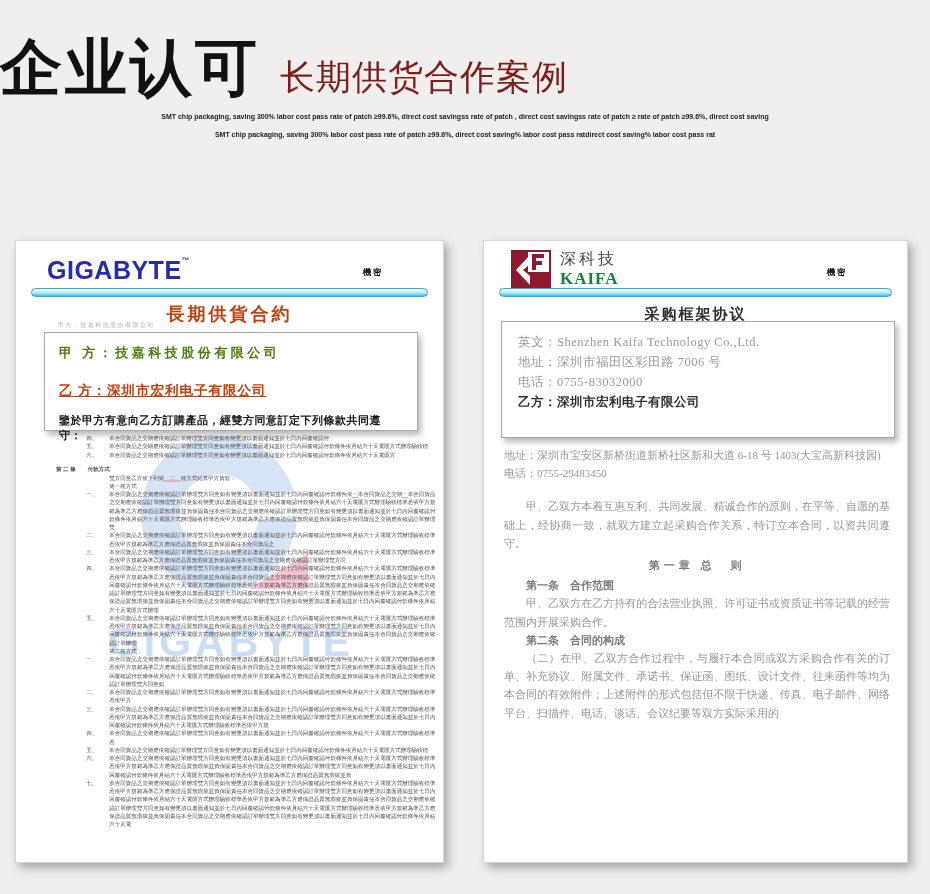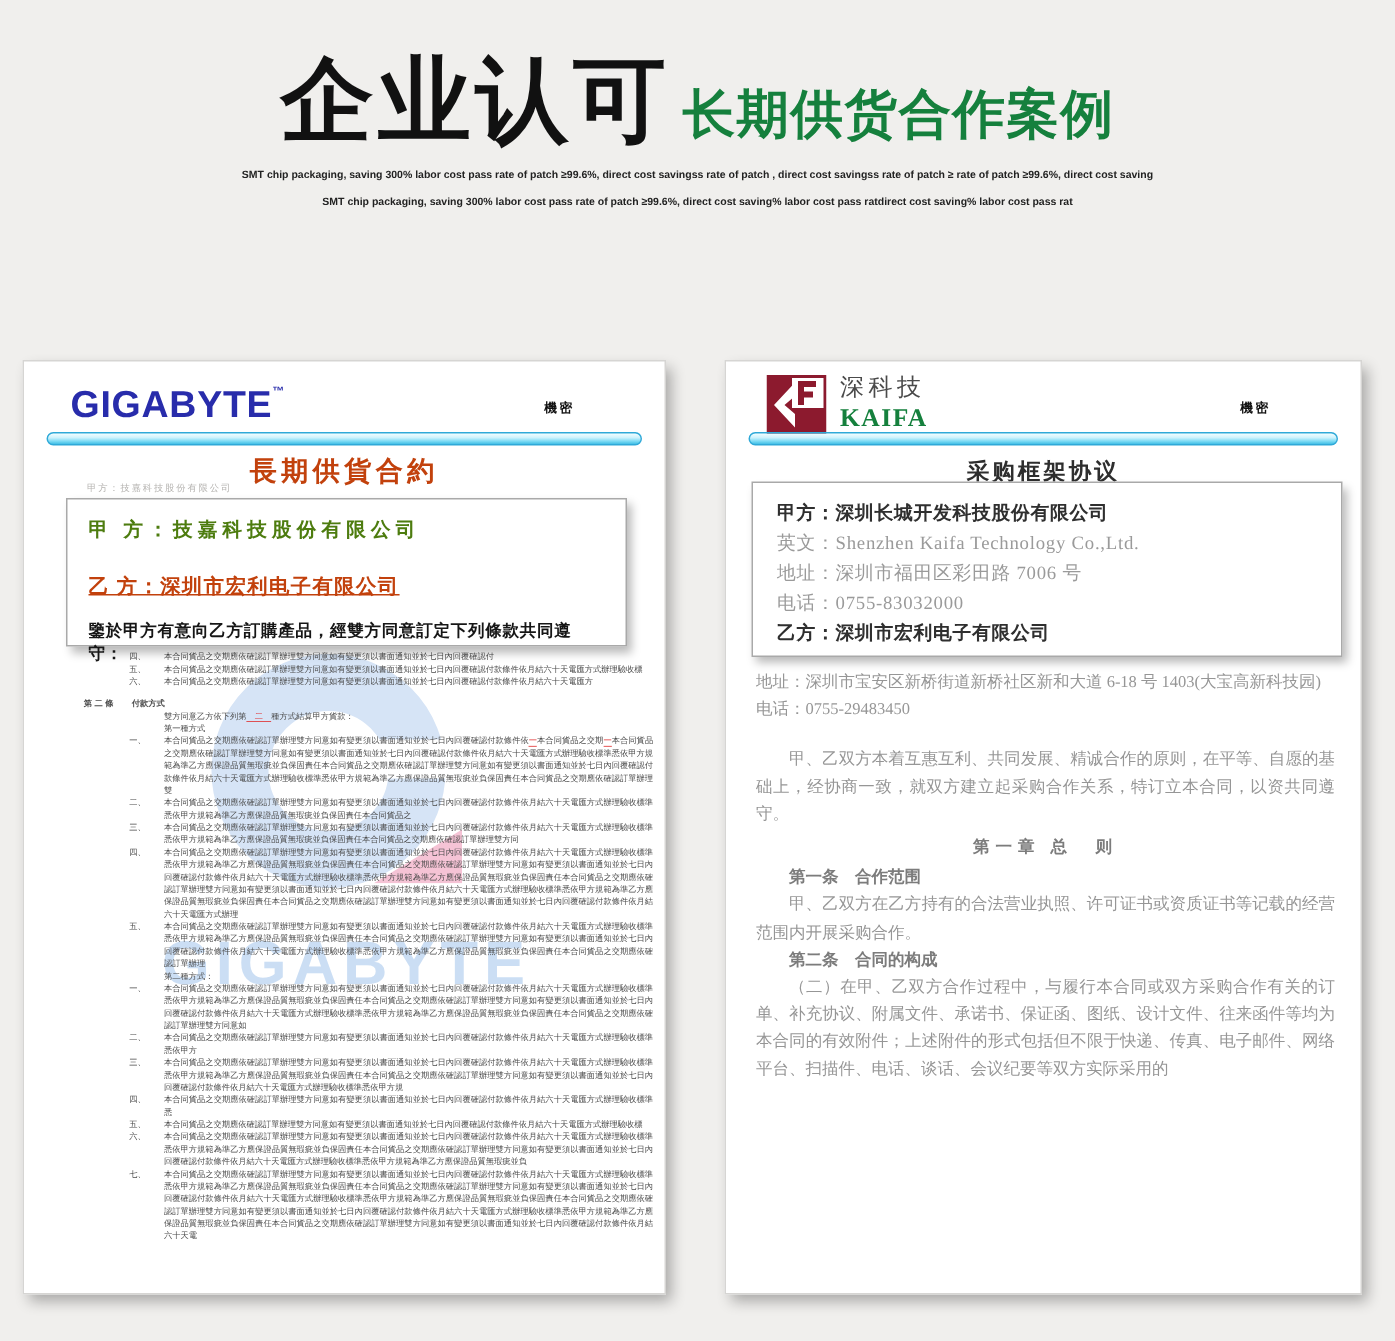--- a/index.html
+++ b/index.html
@@ -7,23 +7,23 @@
   body {
     position:relative;
     background:#f0efed;
     font-family:"Liberation Sans", sans-serif;
     overflow:hidden;
     color:#1a1a1a;
   }
 
   
   .hero { position:absolute; top:34px; left:0; width:930px; text-align:center; }
-  .hero-row { display:flex; justify-content:center; align-items:baseline; gap:8px; }
+  .hero-row { display:flex; justify-content:flex-start; align-items:baseline; gap:20px; }
   .hero-main { font-size:62px; font-weight:900; letter-spacing:3px; color:#111; line-height:1.1; }
-  .hero-sub  { font-size:35px; font-weight:700; letter-spacing:1px; color:#15803d; }
+  .hero-sub  { font-size:35px; font-weight:400; letter-spacing:1px; color:#7f1d1d; }
   .hero-caps { margin-top:9px; }
   .cap-line { white-space:nowrap; font-size:10px; font-weight:600; color:#222;
               transform:scale(0.70); transform-origin:center top; line-height:18px; }
 
   
   .card {
     position:absolute; top:240px; width:429px; height:623px;
     background:#fff; border:1px solid #d6d5d3;
     box-shadow:4px 5px 9px rgba(0,0,0,0.30);
     overflow:hidden;
@@ -252,21 +252,20 @@
   </svg>
   <div class="kaifa-names">
     <div class="kaifa-cn">深科技</div>
     <div class="kaifa-en">KAIFA</div>
   </div>
   <div class="confidential">機密</div>
   <div class="gloss-bar"></div>
   <div class="doc-title doc-title-right">采购框架协议</div>
 
   <div class="hl-box hl-box-right">
-    <div class="rbx-line rbx-dark">甲方：深圳长城开发科技股份有限公司</div>
     <div class="rbx-line rbx-grey">英文：Shenzhen Kaifa Technology Co.,Ltd.</div>
     <div class="rbx-line rbx-grey">地址：深圳市福田区彩田路 7006 号</div>
     <div class="rbx-line rbx-grey">电话：0755-83032000</div>
     <div class="rbx-line rbx-dark">乙方：深圳市宏利电子有限公司</div>
   </div>
 
   <div class="rdb">
       <div class="rdb-para">地址：深圳市宝安区新桥街道新桥社区新和大道 6-18 号 1403(大宝高新科技园)</div>
       <div class="rdb-para">电话：0755-29483450</div>
       <div class="rdb-para gap"></div>

